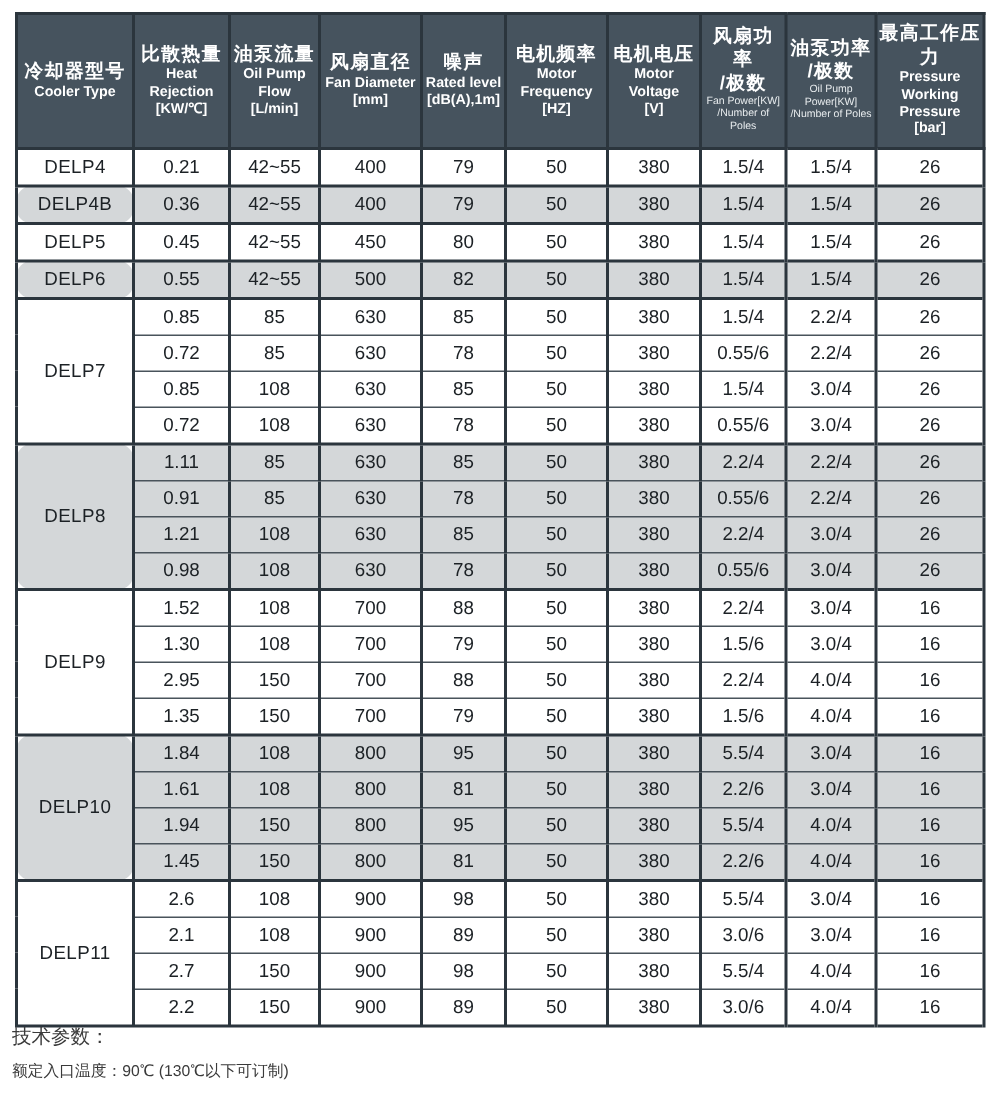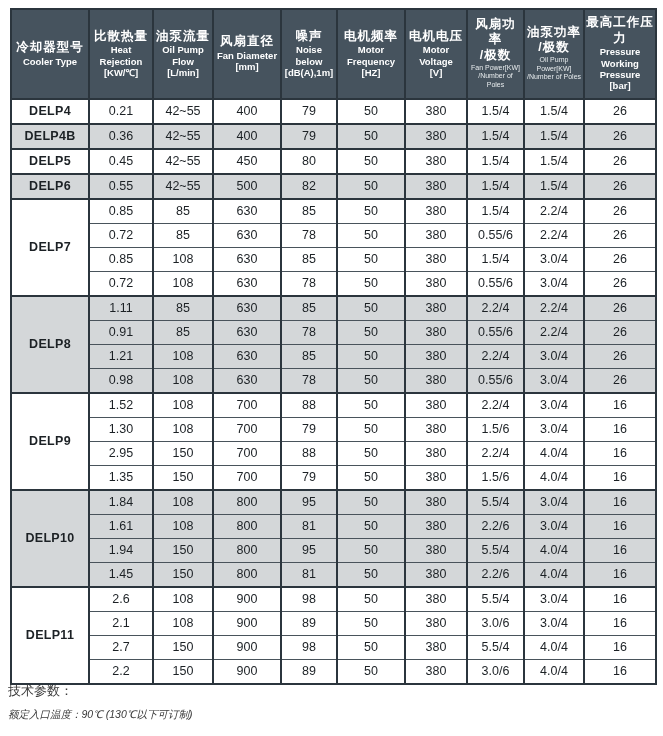--- a/index.html
+++ b/index.html
@@ -38,28 +38,28 @@
     height:23px;
     text-align:center;
     vertical-align:middle;
     font-size:12.5px;
     color:#1c2125;
     background:#ffffff;
     padding:0;
   }
   table.spec tr.group-start td { border-top:2px solid #2b353d; }
   table.spec tr.shade td { background:#d4d7d9; }
-  table.spec td.model { font-weight:bold; letter-spacing:0.3px; }
+  table.spec td.model { font-weight:normal; letter-spacing:0.3px;border-radius:10px; }
 
   .footer { position:absolute; left:8px; top:682px; width:648px; display:flex; align-items:flex-start; }
   .footer .col-cn { width:200px; flex:0 0 auto; }
   .footer .col-en { width:215px; flex:0 0 auto; margin-left:6px; }
   .f-title { font-size:13px; color:#3a3a3a; margin-bottom:7px; white-space:nowrap; }
   .f-line  { font-size:10.5px; color:#3a3a3a; line-height:14px; }
-  .col-cn .f-line { white-space:nowrap;font-style:italic; }
+  .col-cn .f-line { white-space:nowrap; }
 </style>
 </head>
 <body>
 
 <div class="sheet">
 
   <table class="spec">
     <colgroup id="spec-cols">
         <col style="width: 78px;">
         <col style="width: 64px;">
@@ -89,21 +89,21 @@
             <div class="h-en">Flow</div>
             <div class="h-en">[L/min]</div>
           </th>
           <th>
             <div class="h-cn">风扇直径</div>
             <div class="h-en">Fan Diameter</div>
             <div class="h-en">[mm]</div>
           </th>
           <th>
             <div class="h-cn">噪声</div>
-            <div class="h-en">Noise below</div>
+            <div class="h-en">Rated level</div>
             <div class="h-en">[dB(A),1m]</div>
           </th>
           <th>
             <div class="h-cn">电机频率</div>
             <div class="h-en">Motor Frequency</div>
             <div class="h-en">[HZ]</div>
           </th>
           <th>
             <div class="h-cn">电机电压</div>
             <div class="h-en">Motor Voltage</div>

